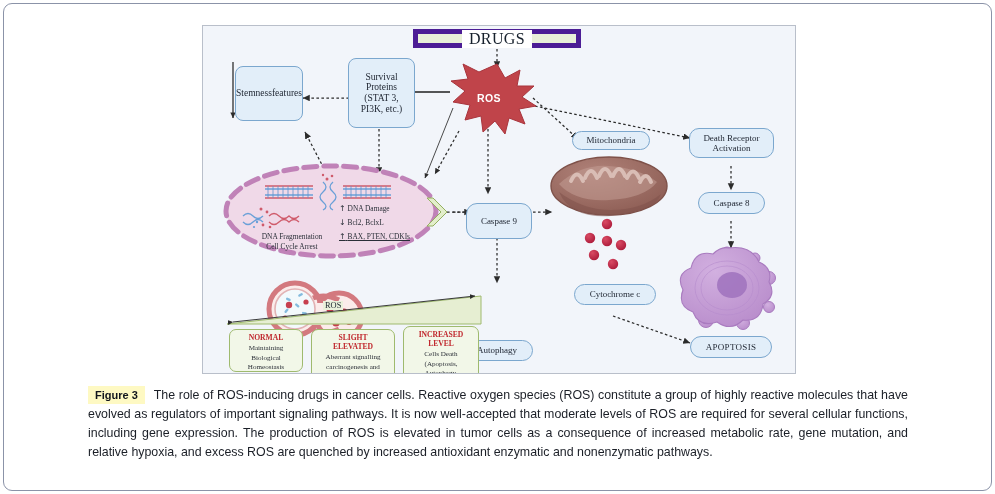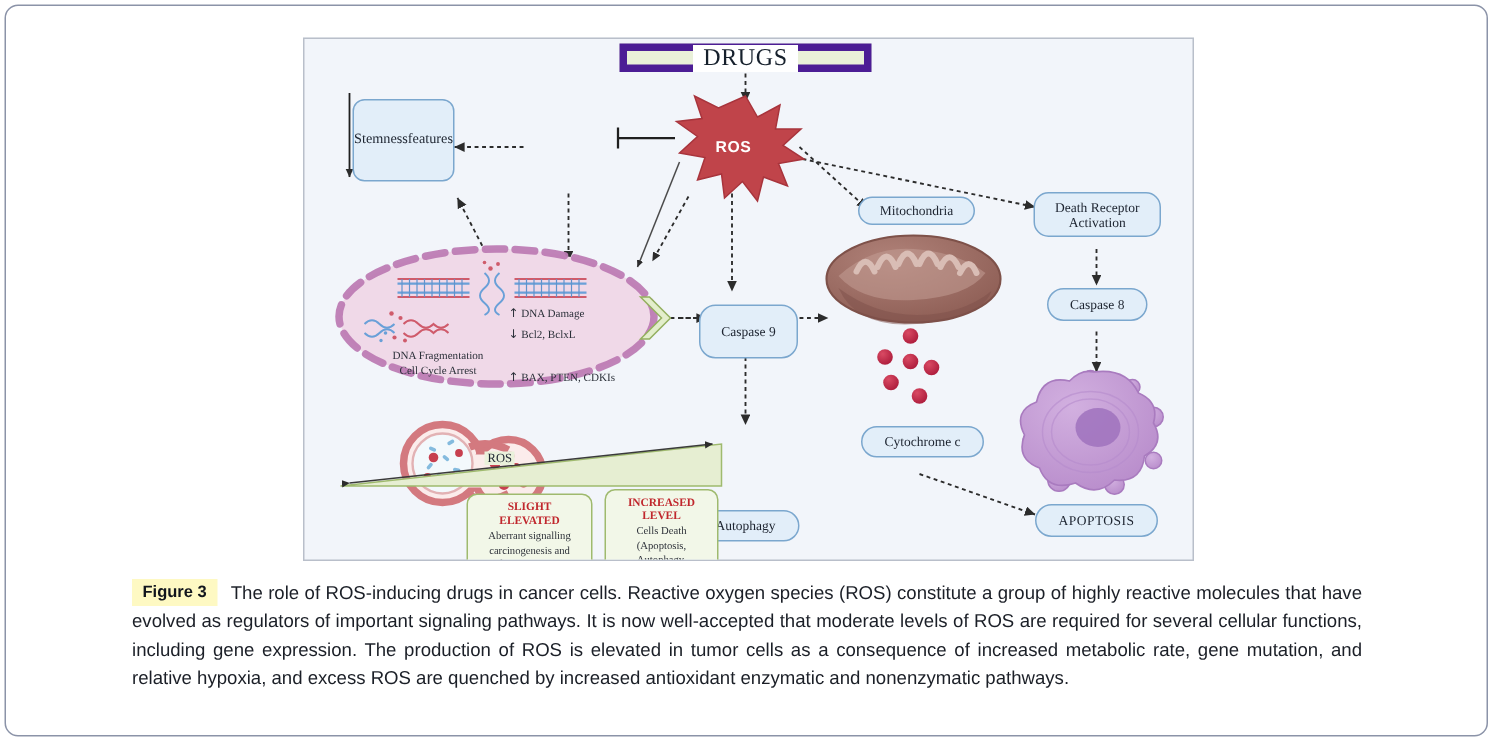--- a/index.html
+++ b/index.html
@@ -305,20 +305,26 @@
       <span class="lbl">DRUGS</span>
     </div>
 
     <div class="roslabel" style="left:274px;top:66px;">ROS</div>
 
     <div class="node sq" style="left:32px;top:40px;width:68px;height:55px;font-size:9.5px;flex-direction:row;">
       <span>Stemness</span>
       <span>features</span>
     </div>
 
+    <div class="node sq" style="left:145px;top:32px;width:67px;height:70px;font-size:9.5px;flex-direction:column;">
+      <span>Survival</span>
+      <span>Proteins</span>
+      <span>(STAT 3,</span>
+      <span>PI3K, etc.)</span>
+    </div>
 
     <div class="node" style="left:369px;top:105px;width:78px;height:19px;font-size:9px;border-radius:10px;">
       <span>Mitochondria</span>
     </div>
 
     <div class="node" style="left:486px;top:102px;width:85px;height:30px;font-size:9px;flex-direction:column;border-radius:10px;">
       <span>Death Receptor</span>
       <span>Activation</span>
     </div>
 
@@ -348,27 +354,33 @@
     </div>
 
     <div class="nuctext" style="left:136px;top:177px;">
       <span class="ar">↑</span>
       <span>DNA Damage</span>
     </div>
     <div class="nuctext" style="left:136px;top:191px;">
       <span class="ar">↓</span>
       <span>Bcl2, BclxL</span>
     </div>
-    <div class="nuctext" style="left:136px;top:220px;">
+    <div class="nuctext" style="left:136px;top:205px;text-decoration:underline;">
       <span class="ar">↑</span>
       <span>BAX, PTEN, CDKIs</span>
     </div>
 
     <div class="wedgelbl" style="left:120px;top:275px;">ROS</div>
 
+    <div class="card" style="left:26px;top:303px;width:74px;height:43px;">
+      <span class="hd">NORMAL</span>
+      <span class="bd">Maintaining</span>
+      <span class="bd">Biological</span>
+      <span class="bd">Homeostasis</span>
+    </div>
 
     <div class="card" style="left:108px;top:303px;width:84px;height:53px;">
       <span class="hd">
         <span>SLIGHT</span><br>
         <span>ELEVATED</span>
       </span>
       <span class="bd">Aberrant signalling</span>
       <span class="bd">carcinogenesis and</span>
       <span class="bd">drug resistance</span>
     </div>

